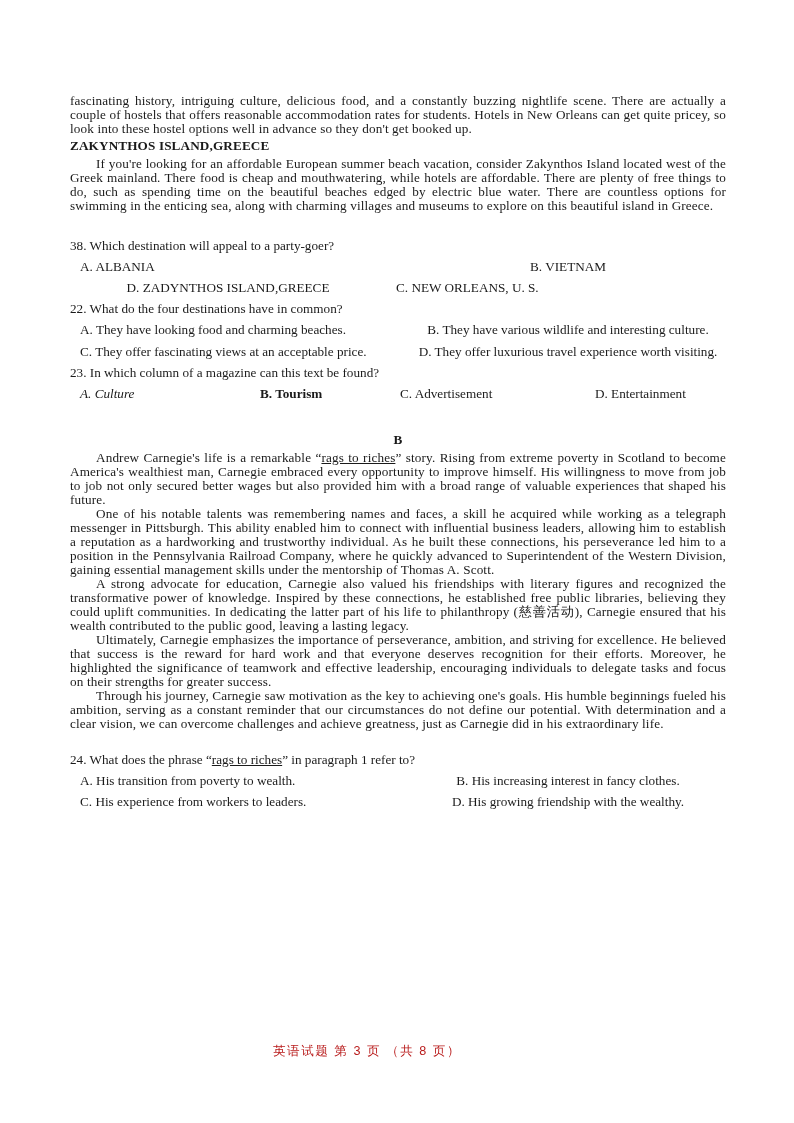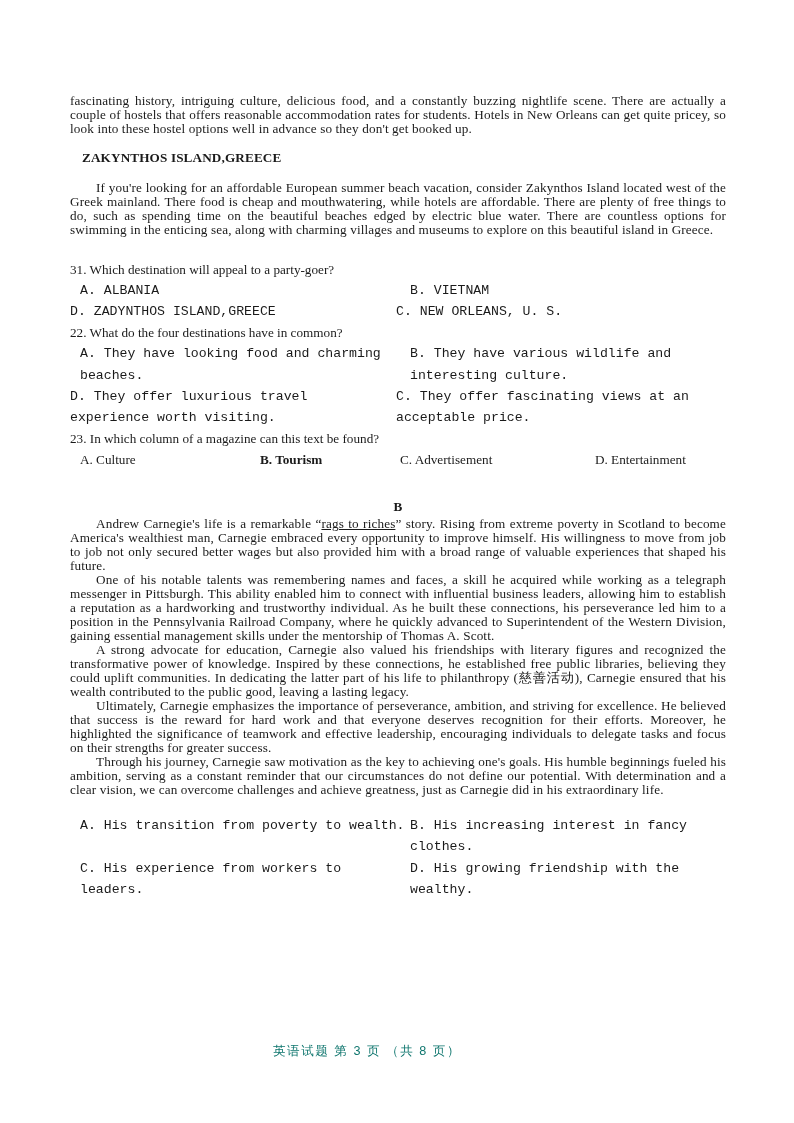--- a/index.html
+++ b/index.html
@@ -34,21 +34,21 @@
     font-size: 13.2px;
     line-height: 14px;
     text-align: justify;
     text-justify: inter-word;
     letter-spacing: 0.01em;
   }
   p.indent {
     text-indent: 26px;
   }
   .section-head {
-    margin: 12px;
+    margin: 0;
     font-size: 13.2px;
     line-height: 20.6px;
     font-weight: bold;
     letter-spacing: 0.01em;
   }
   .center-letter {
     margin: 0;
     font-size: 13.2px;
     line-height: 20.6px;
     font-weight: bold;
@@ -61,79 +61,79 @@
   }
   .opt-row {
     display: flex;
     font-size: 13.2px;
     line-height: 21.2px;
   }
   .opt-row .opt {
     padding-left: 10px;
     box-sizing: border-box;
   }
-  .two-col .opt { width: 340px; font-family: Liberation Mono, monospace; }
-  .two-col .opt.second { width: 316px; padding-left: 0; }
-  .four-col .opt.c1 { width: 190px; }
+  .two-col .opt { width: 340px; }
+  .two-col .opt.second { width: 316px; padding-left: 0; text-align: center; }
+  .four-col .opt.c1 { width: 190px; font-style: italic; }
   .four-col .opt.c2 { width: 140px; padding-left: 0; font-weight: bold; }
   .four-col .opt.c3 { width: 195px; padding-left: 0; }
   .four-col .opt.c4 { width: 131px; padding-left: 0; }
   .gap-md { height: 18px; }
   .gap-lg { height: 22px; }
   .gap-xl { height: 26px; }
   .emph {
     font-weight: normal;
     text-decoration: underline;
   }
   .footer {
     position: absolute;
     left: 0;
     top: 1043px;
     width: 734px;
     text-align: center;
     font-size: 12.6px;
     font-family: "Liberation Sans", "DejaVu Sans", sans-serif;
     letter-spacing: 0.12em;
-    color: #0f766e;
+    color: #b91c1c;
   }
   .cn { font-family: "DejaVu Sans", "Liberation Sans", sans-serif; }
 </style>
 </head>
 <body>
 
 <div class="page">
 
   <div class="content">
 
     <p class="body-text">fascinating history, intriguing culture, delicious food, and a constantly buzzing nightlife scene. There are actually a couple of hostels that offers reasonable accommodation rates for students. Hotels in New Orleans can get quite pricey, so look into these hostel options well in advance so they don't get booked up.</p>
 
     <p class="section-head">ZAKYNTHOS ISLAND,GREECE</p>
 
     <p class="body-text indent">If you're looking for an affordable European summer beach vacation, consider Zakynthos Island located west of the Greek mainland. There food is cheap and mouthwatering, while hotels are affordable. There are plenty of free things to do, such as spending time on the beautiful beaches edged by electric blue water. There are countless options for swimming in the enticing sea, along with charming villages and museums to explore on this beautiful island in Greece.</p>
 
     <div class="gap-lg"></div>
 
-    <p class="q-stem">31. Which destination will appeal to a party-goer?</p>
+    <p class="q-stem">38. Which destination will appeal to a party-goer?</p>
     <div class="opt-row two-col">
       <span class="opt">A. ALBANIA</span>
       <span class="opt second">B. VIETNAM</span>
     </div>
     <div class="opt-row two-col">
       <span class="opt second">D. ZADYNTHOS ISLAND,GREECE</span>
       <span class="opt">C. NEW ORLEANS, U. S.</span>
     </div>
 
     <p class="q-stem">22. What do the four destinations have in common?</p>
     <div class="opt-row two-col">
       <span class="opt">A. They have looking food and charming beaches.</span>
       <span class="opt second">B. They have various wildlife and interesting culture.</span>
     </div>
     <div class="opt-row two-col">
+      <span class="opt">C. They offer fascinating views at an acceptable price.</span>
       <span class="opt second">D. They offer luxurious travel experience worth visiting.</span>
-      <span class="opt">C. They offer fascinating views at an acceptable price.</span>
     </div>
 
     <p class="q-stem">23. In which column of a magazine can this text be found?</p>
     <div class="opt-row four-col">
       <span class="opt c1">A. Culture</span>
       <span class="opt c2">B. Tourism</span>
       <span class="opt c3">C. Advertisement</span>
       <span class="opt c4">D. Entertainment</span>
     </div>
 
@@ -150,20 +150,23 @@
     <p class="body-text indent">
       <span>A strong advocate for education, Carnegie also valued his friendships with literary figures and recognized the transformative power of knowledge. Inspired by these connections, he established free public libraries, believing they could uplift communities. In dedicating the latter part of his life to philanthropy (</span><span class="cn">慈善活动</span><span>), Carnegie ensured that his wealth contributed to the public good, leaving a lasting legacy.</span>
     </p>
 
     <p class="body-text indent">Ultimately, Carnegie emphasizes the importance of perseverance, ambition, and striving for excellence. He believed that success is the reward for hard work and that everyone deserves recognition for their efforts. Moreover, he highlighted the significance of teamwork and effective leadership, encouraging individuals to delegate tasks and focus on their strengths for greater success.</p>
 
     <p class="body-text indent">Through his journey, Carnegie saw motivation as the key to achieving one's goals. His humble beginnings fueled his ambition, serving as a constant reminder that our circumstances do not define our potential. With determination and a clear vision, we can overcome challenges and achieve greatness, just as Carnegie did in his extraordinary life.</p>
 
     <div class="gap-md"></div>
 
+    <p class="q-stem">
+      <span>24. What does the phrase “</span><span class="emph">rags to riches</span><span>” in paragraph 1 refer to?</span>
+    </p>
     <div class="opt-row two-col">
       <span class="opt">A. His transition from poverty to wealth.</span>
       <span class="opt second">B. His increasing interest in fancy clothes.</span>
     </div>
     <div class="opt-row two-col">
       <span class="opt">C. His experience from workers to leaders.</span>
       <span class="opt second">D. His growing friendship with the wealthy.</span>
     </div>
 
   </div>

